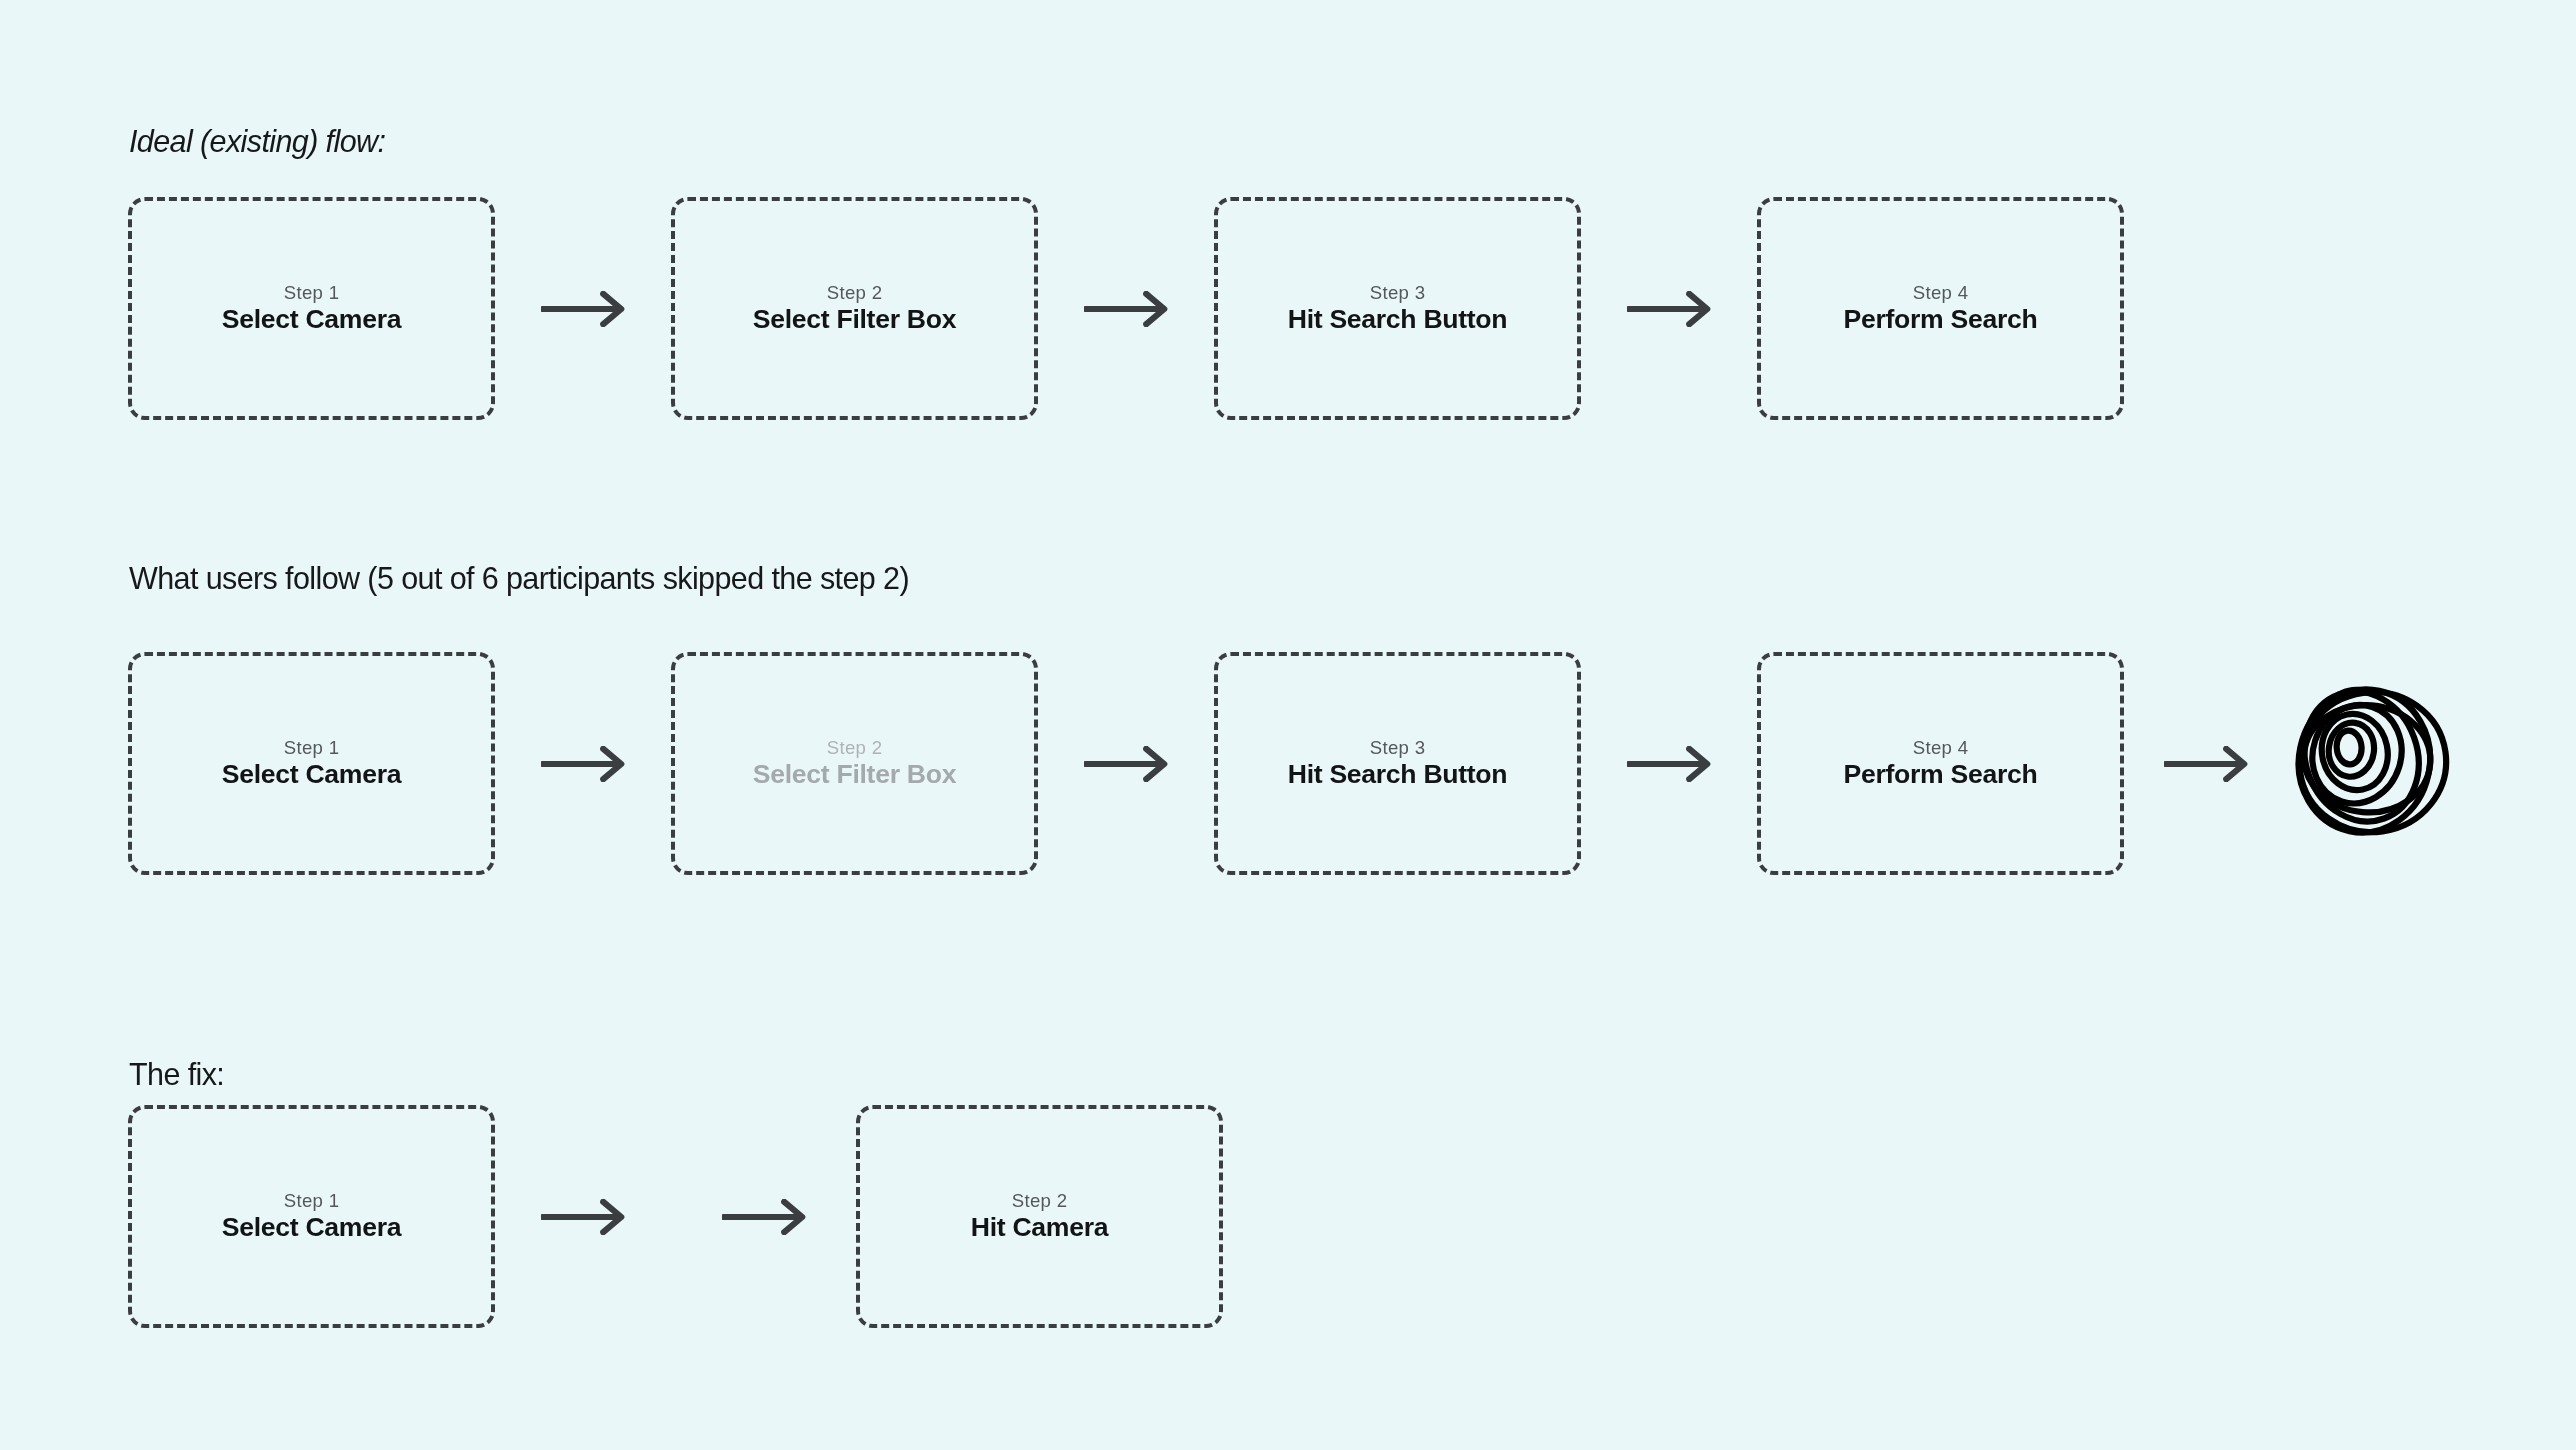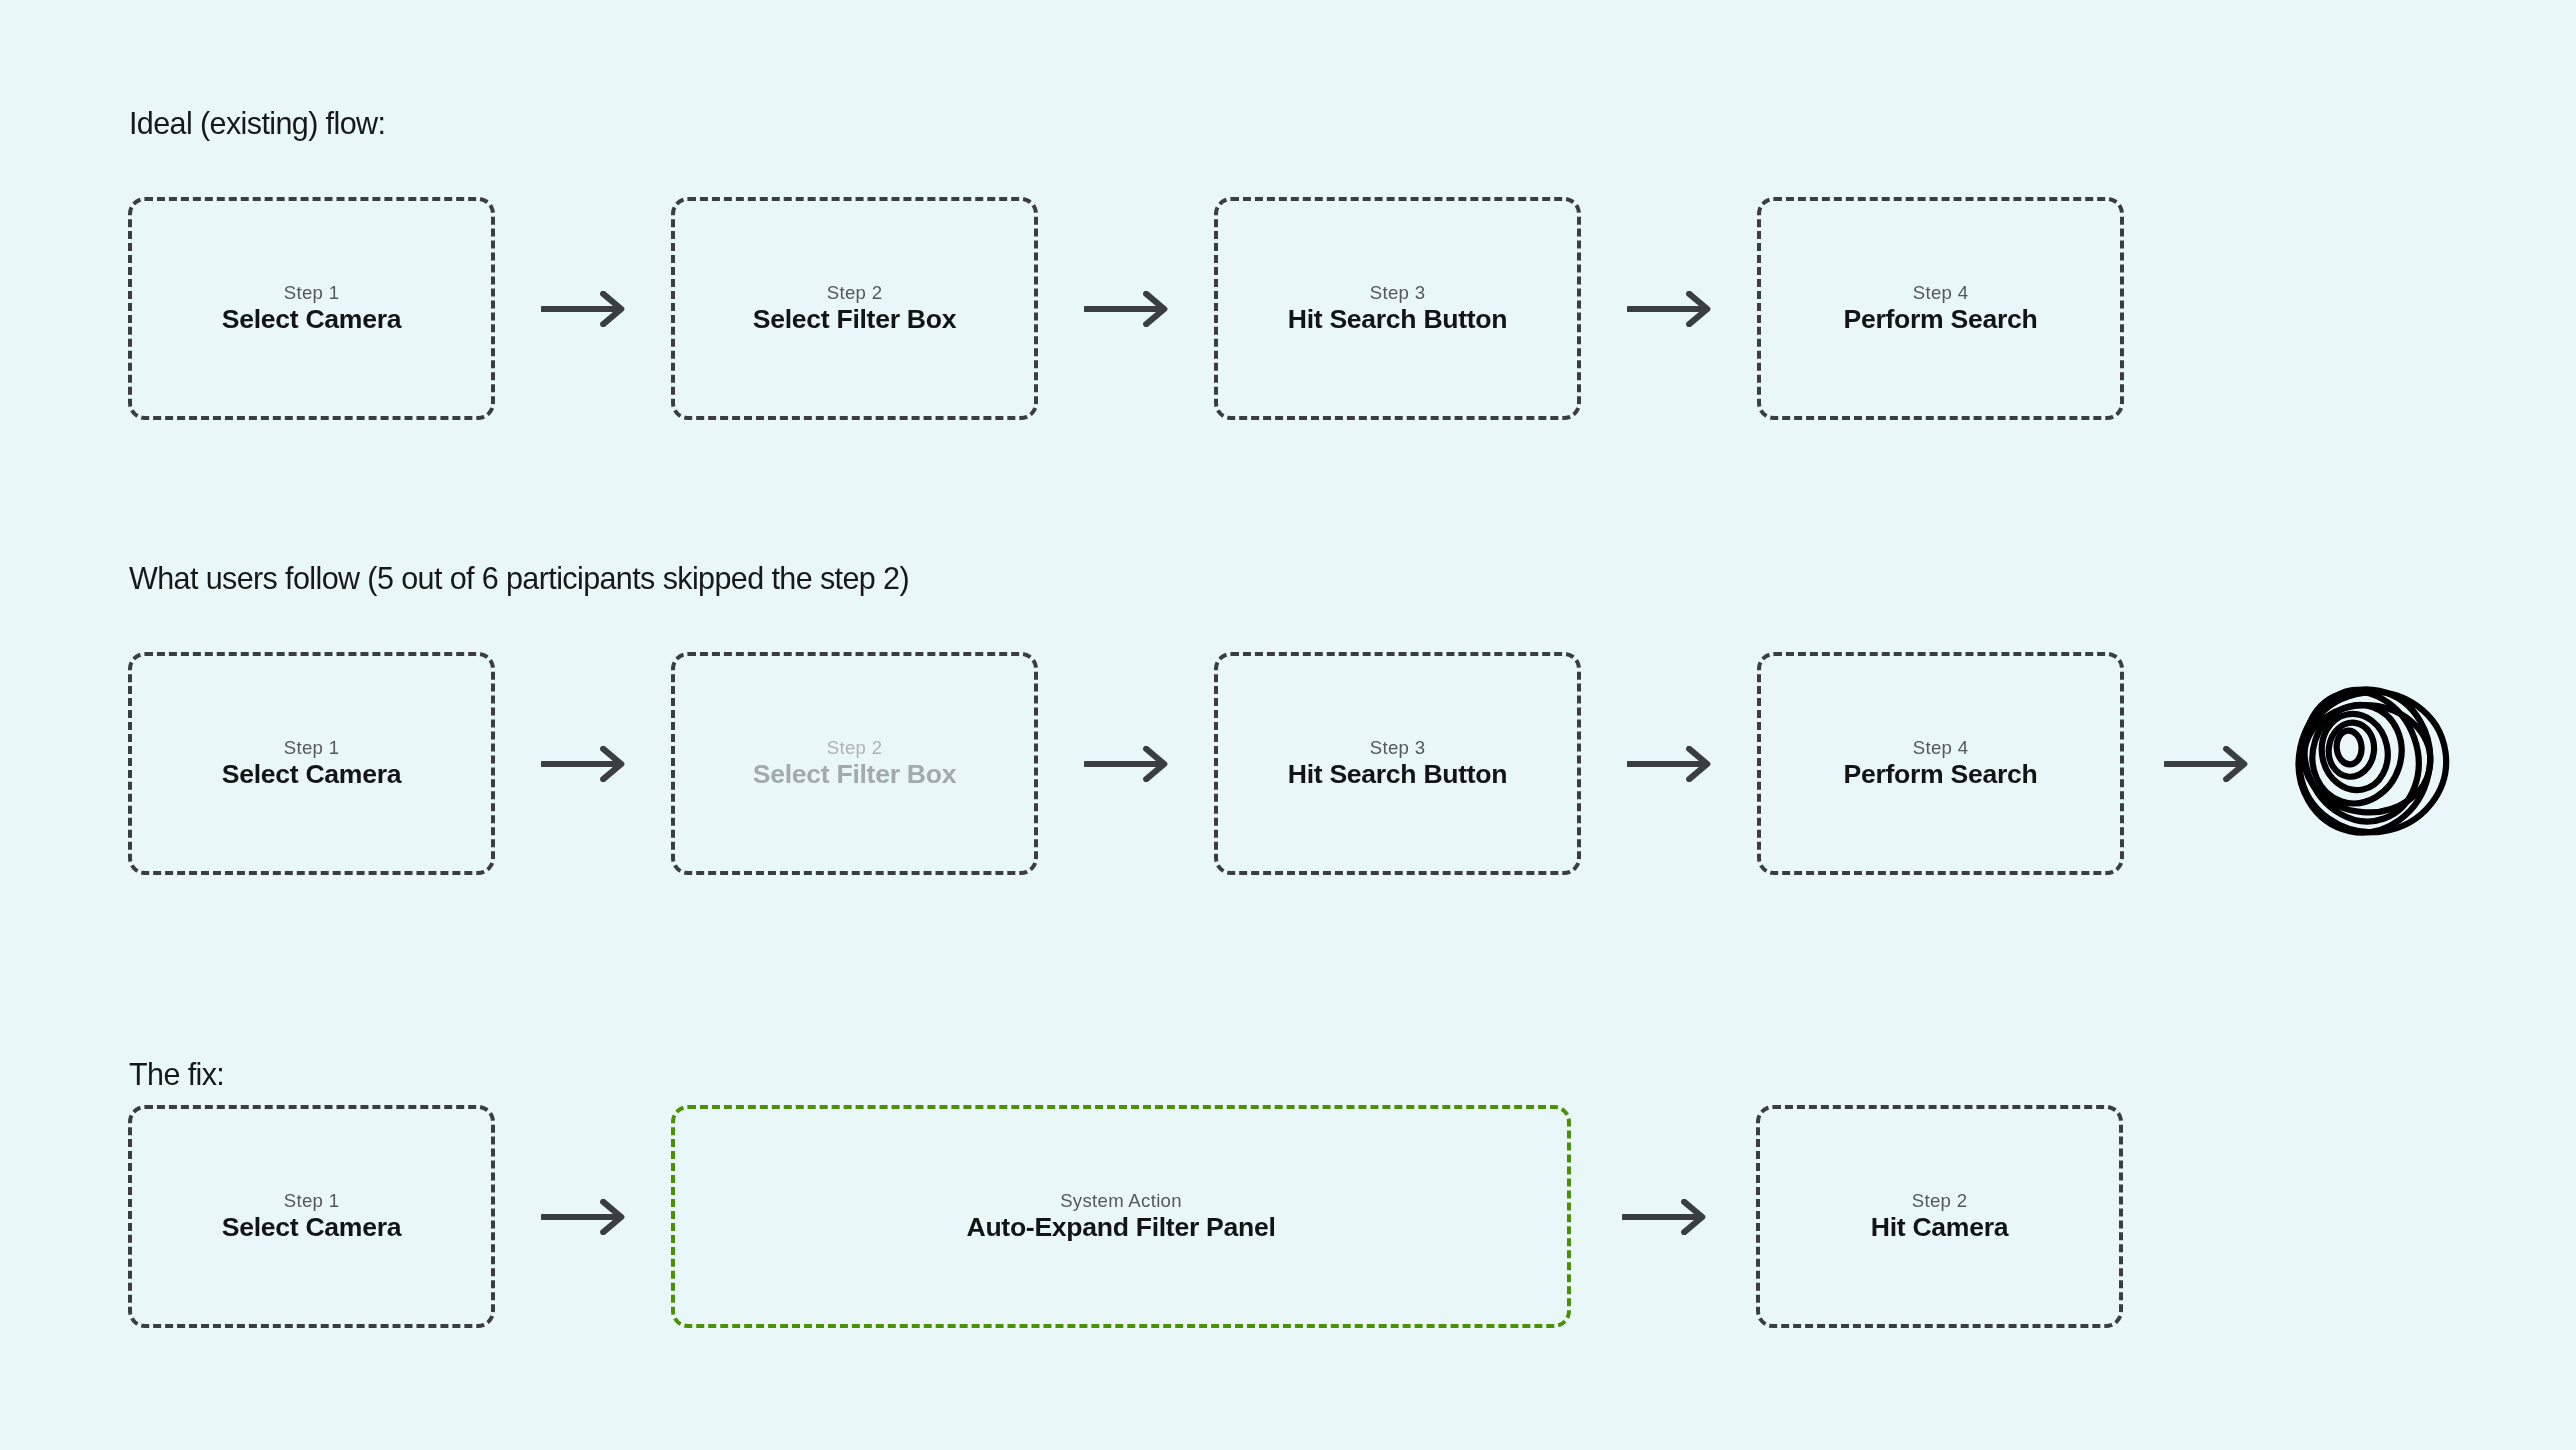--- a/index.html
+++ b/index.html
@@ -14,21 +14,21 @@
   .heading {
     position: absolute;
     left: 129px;
     font-size: 30.5px;
     line-height: 37px;
     font-weight: 400;
     color: #17181a;
     letter-spacing: -0.6px;
     white-space: nowrap;
   }
-  #heading-1 { top: 105px; }
+  #heading-1 { top: 123px; font-style: italic; }
   #heading-2 { top: 560px; }
   #heading-3 { top: 1056px; }
 
   .row {
     position: absolute;
     left: 128px;
     display: flex;
     align-items: center;
     height: 223px;
   }
@@ -175,24 +175,20 @@
   <div class="row" id="row-3">
     <div class="box">
       <div class="step-label">Step 1</div>
       <div class="step-title">Select Camera</div>
     </div>
     <div class="arrowcell">
       <svg class="arrow-svg" width="84" height="36" viewBox="0 0 148 64">
           <path d="M2 32 H138 M110 5 L142 32 L110 59" fill="none" stroke="#3a3e41" stroke-width="11" stroke-linecap="round" stroke-linejoin="round"></path>
         </svg>
     </div>
-    <div class="box system">
-      <div class="step-label">System Action</div>
-      <div class="step-title">Auto-Expand Filter Panel</div>
-    </div>
     <div class="arrowcell wide">
       <svg class="arrow-svg" width="84" height="36" viewBox="0 0 148 64">
           <path d="M2 32 H138 M110 5 L142 32 L110 59" fill="none" stroke="#3a3e41" stroke-width="11" stroke-linecap="round" stroke-linejoin="round"></path>
         </svg>
     </div>
     <div class="box">
       <div class="step-label">Step 2</div>
       <div class="step-title">Hit Camera</div>
     </div>
   </div>

